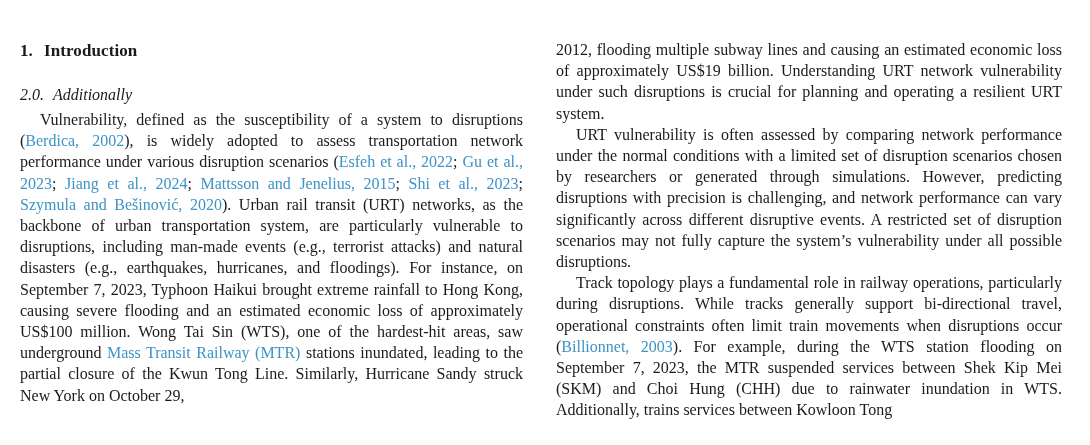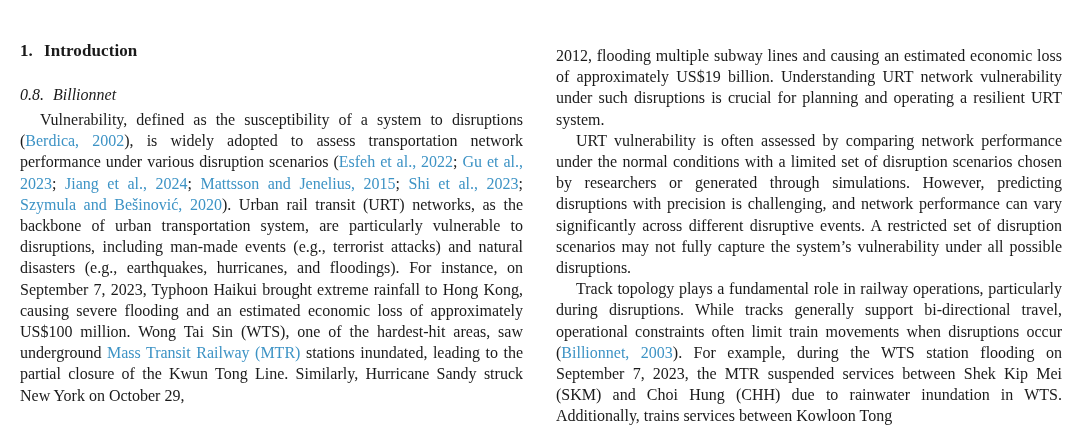--- a/index.html
+++ b/index.html
@@ -46,21 +46,21 @@
   }
   .h-section .h-num { margin-right: 11px; }
   .h-subsection {
     margin-top: 23px;
     font-size: 16px;
     font-style: italic;
     line-height: 21px;
   }
   .h-subsection .h-num { margin-right: 9px; }
   .paras { margin-top: 4px; }
-  .column-right .paras { margin-top: 6px; }
+  .column-right .paras { margin-top: 0; }
   p.para {
     margin: 0;
     font-size: 16px;
     line-height: 21.2px;
     text-align: justify;
     hyphens: none;
   }
   p.para.indent { text-indent: 20px; }
   .cite {
     color: var(--link-color);
@@ -70,21 +70,21 @@
 </head>
 <body>
 
 <div class="page">
 
   <div class="column column-left">
     <div class="h-section">
       <span class="h-num">1.</span><span>Introduction</span>
     </div>
     <div class="h-subsection">
-      <span class="h-num">0.8.</span><span>Billionnet</span>
+      <span class="h-num">2.0.</span><span>Additionally</span>
     </div>
     <div class="paras">
         <p class="para indent"><span>Vulnerability, defined as the susceptibility of a system to disruptions (</span><span class="cite">Berdica, 2002</span><span>), is widely adopted to assess transportation network performance under various disruption scenarios (</span><span class="cite">Esfeh et al., 2022</span><span>; </span><span class="cite">Gu et al., 2023</span><span>; </span><span class="cite">Jiang et al., 2024</span><span>; </span><span class="cite">Mattsson and Jenelius, 2015</span><span>; </span><span class="cite">Shi et al., 2023</span><span>; </span><span class="cite">Szymula and Bešinović, 2020</span><span>). Urban rail transit (URT) networks, as the backbone of urban transportation system, are particularly vulnerable to disruptions, including man-made events (e.g., terrorist attacks) and natural disasters (e.g., earthquakes, hurricanes, and floodings). For instance, on September 7, 2023, Typhoon Haikui brought extreme rainfall to Hong Kong, causing severe flooding and an estimated economic loss of approximately US$100 million. Wong Tai Sin (WTS), one of the hardest-hit areas, saw underground </span><span class="cite">Mass Transit Railway (MTR)</span><span> stations inundated, leading to the partial closure of the Kwun Tong Line. Similarly, Hurricane Sandy struck New York on October 29,</span></p>
       </div>
   </div>
 
   <div class="column column-right">
     <div class="paras">
         <p class="para"><span>2012, flooding multiple subway lines and causing an estimated economic loss of approximately US$19 billion. Understanding URT network vulnerability under such disruptions is crucial for planning and operating a resilient URT system.</span></p>
         <p class="para indent"><span>URT vulnerability is often assessed by comparing network performance under the normal conditions with a limited set of disruption scenarios chosen by researchers or generated through simulations. However, predicting disruptions with precision is challenging, and network performance can vary significantly across different disruptive events. A restricted set of disruption scenarios may not fully capture the system’s vulnerability under all possible disruptions.</span></p>

